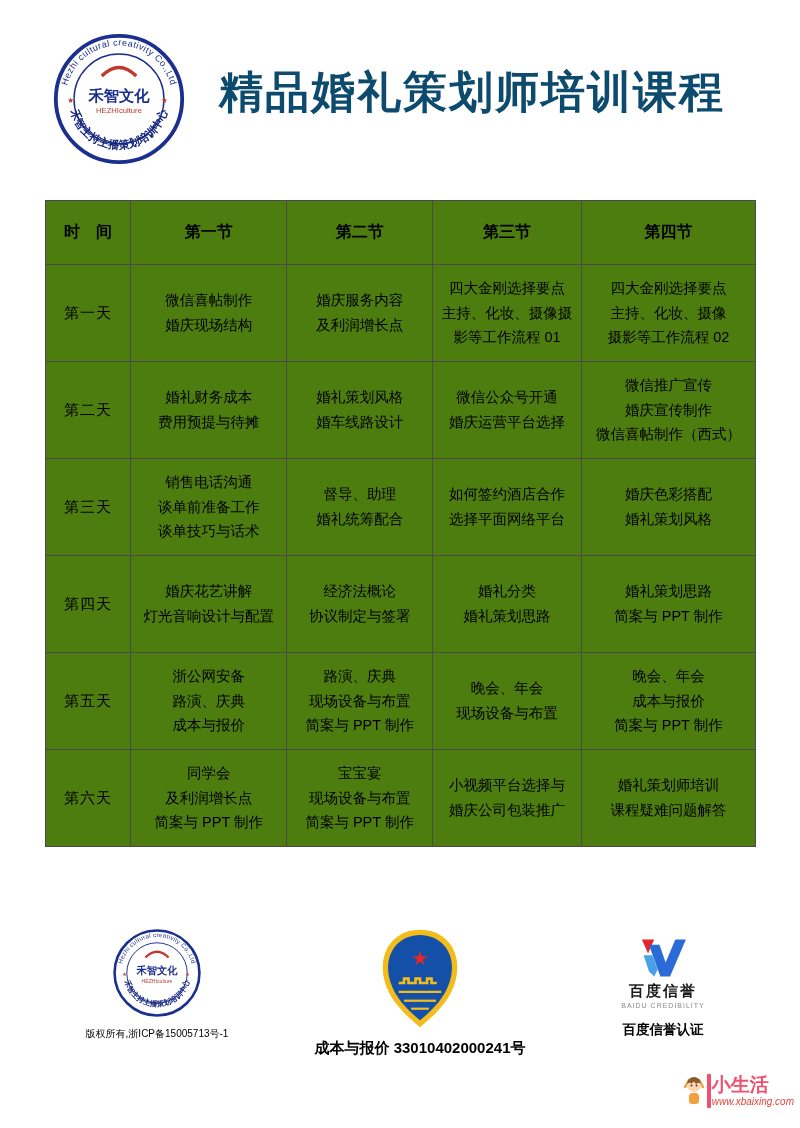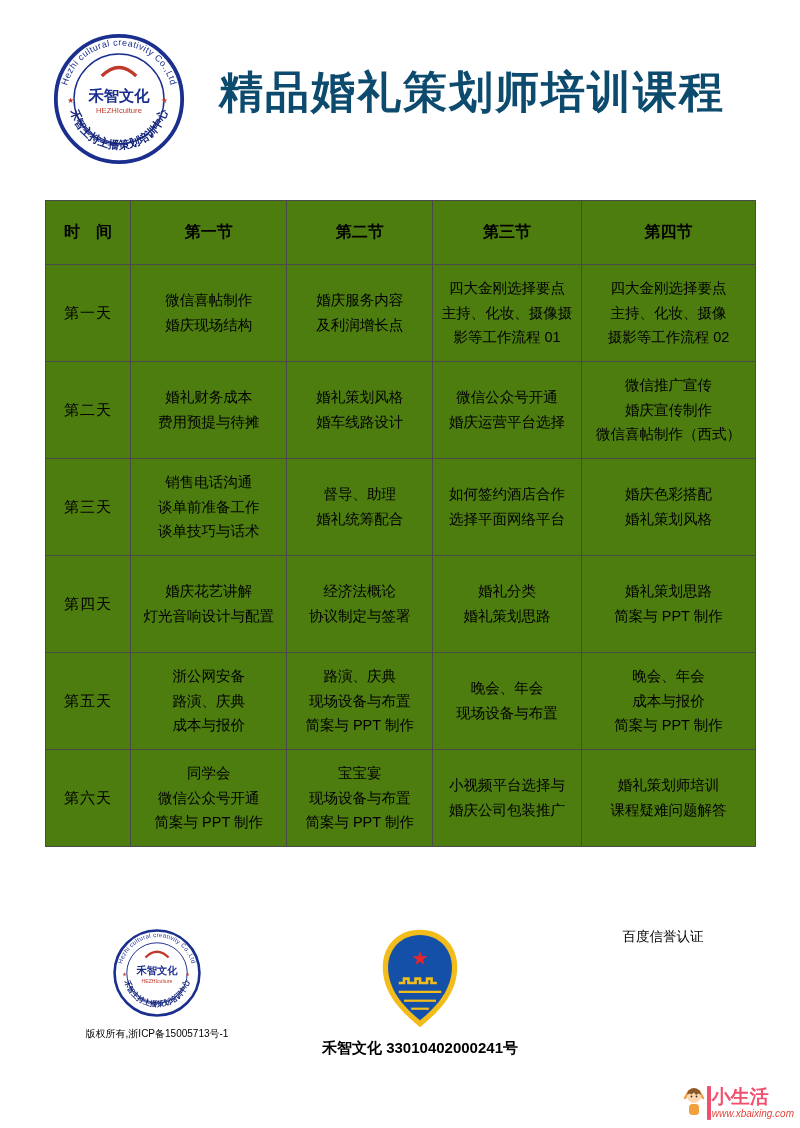--- a/index.html
+++ b/index.html
@@ -29,24 +29,24 @@
   .footer-logo { width:90px; height:90px; }
   .footer-logo svg { width:100%; height:100%; }
   .badge-wrap { width:92px; height:102px; }
   .badge-wrap svg { width:100%; height:100%; }
   .baidu-wrap { display:flex; flex-direction:column; align-items:center; margin-top:8px; }
   .baidu-wrap svg { width:56px; height:44px; }
   .baidu-cn { font-size:15px; font-weight:bold; color:#1b1b1b; margin-top:2px; letter-spacing:2px; }
   .baidu-en { font-size:7px; color:#8a8a8a; letter-spacing:1px; margin-top:1px; }
   .caption { margin-top:9px; font-size:10px; color:#000; white-space:nowrap; }
   .caption.police { font-size:15px; font-weight:bold; }
-  .caption.baidu-cert { font-size:13.5px; margin-top:0; }
-
-  
-  .watermark { position:absolute; right:6px; bottom:8px; display:flex; gap:1px; }
+  .caption.baidu-cert { font-size:13.5px; margin-top:12px;font-weight:bold; }
+
+  
+  .watermark { position:absolute; right:6px; bottom:20px; display:flex; align-items:center; gap:1px; }
   .wm-bar { width:4px; height:34px; background:#f0506e; border-radius:1px; }
   .wm-texts { display:flex; flex-direction:column; line-height:1.15; }
   .wm-name { font-size:19px; font-weight:bold; color:#f0506e; }
   .wm-url { font-size:10px; color:#e2453a;font-style:italic; }
 </style>
 </head>
 <body>
 
 <div class="page">
 
@@ -151,21 +151,21 @@
 简案与 PPT 制作</td>
         <td>晚会、年会
 现场设备与布置</td>
         <td>晚会、年会
 成本与报价
 简案与 PPT 制作</td>
       </tr>
       <tr>
         <td class="day">第六天</td>
         <td>同学会
-微信公众号开通
+及利润增长点
 简案与 PPT 制作</td>
         <td>宝宝宴
 现场设备与布置
 简案与 PPT 制作</td>
         <td>小视频平台选择与
 婚庆公司包装推广</td>
         <td>婚礼策划师培训
 课程疑难问题解答</td>
       </tr>
     </tbody>
@@ -203,24 +203,33 @@
         <svg viewBox="0 0 100 115">
           <path d="M50,2 C75,2 92,20 92,44 C92,75 70,95 50,112 C30,95 8,75 8,44 C8,20 25,2 50,2 Z" fill="#f2bc1b"></path>
           <path d="M50,8 C71,8 86,24 86,44 C86,71 67,90 50,104 C33,90 14,71 14,44 C14,24 29,8 50,8 Z" fill="#1550a8"></path>
           <text x="50" y="42" font-size="22" text-anchor="middle" fill="#e8252a">★</text>
           <path d="M26,62 h6 v-5 h5 v5 h8 v-5 h5 v5 h8 v-5 h5 v5 h6" stroke="#f2bc1b" stroke-width="3" fill="none"></path>
           <path d="M26,72 h48" stroke="#f2bc1b" stroke-width="2.5"></path>
           <path d="M32,82 h36" stroke="#f2bc1b" stroke-width="2.5"></path>
           <path d="M40,91 h20" stroke="#f2bc1b" stroke-width="2.5"></path>
         </svg>
       </div>
-      <div class="caption police">禾智文化 33010402000241号</div>
+      <div class="caption police">成本与报价 33010402000241号</div>
     </div>
 
     <div class="fcol fcol-right">
+      <div class="baidu-wrap">
+        <svg viewBox="0 0 60 50">
+          <polygon points="6,4 20,4 13,20" fill="#e8252a"></polygon>
+          <polygon points="14,10 26,10 33,30 44,4 56,4 38,46 27,46" fill="#2b6bd8"></polygon>
+          <polygon points="8,22 18,22 24,38 20,46 14,40" fill="#49a0e8"></polygon>
+        </svg>
+        <div class="baidu-cn">百度信誉</div>
+        <div class="baidu-en">BAIDU CREDIBILITY</div>
+      </div>
       <div class="caption baidu-cert">百度信誉认证</div>
     </div>
 
   </div>
 
   <div class="watermark">
     <svg width="24" height="32" viewBox="0 0 24 32">
       <path d="M3,12 L7,5 M21,12 L17,5" stroke="#f2a03d" stroke-width="2.5" stroke-linecap="round" fill="none"></path>
       <circle cx="12" cy="10" r="7" fill="#fcd7b0"></circle>
       <path d="M5,9 a7,7 0 0 1 14,0 l-2.5,-1.5 -2.5,1.5 -2,-2.5 -2.5,2 -2,-1z" fill="#8a5a2b"></path>

